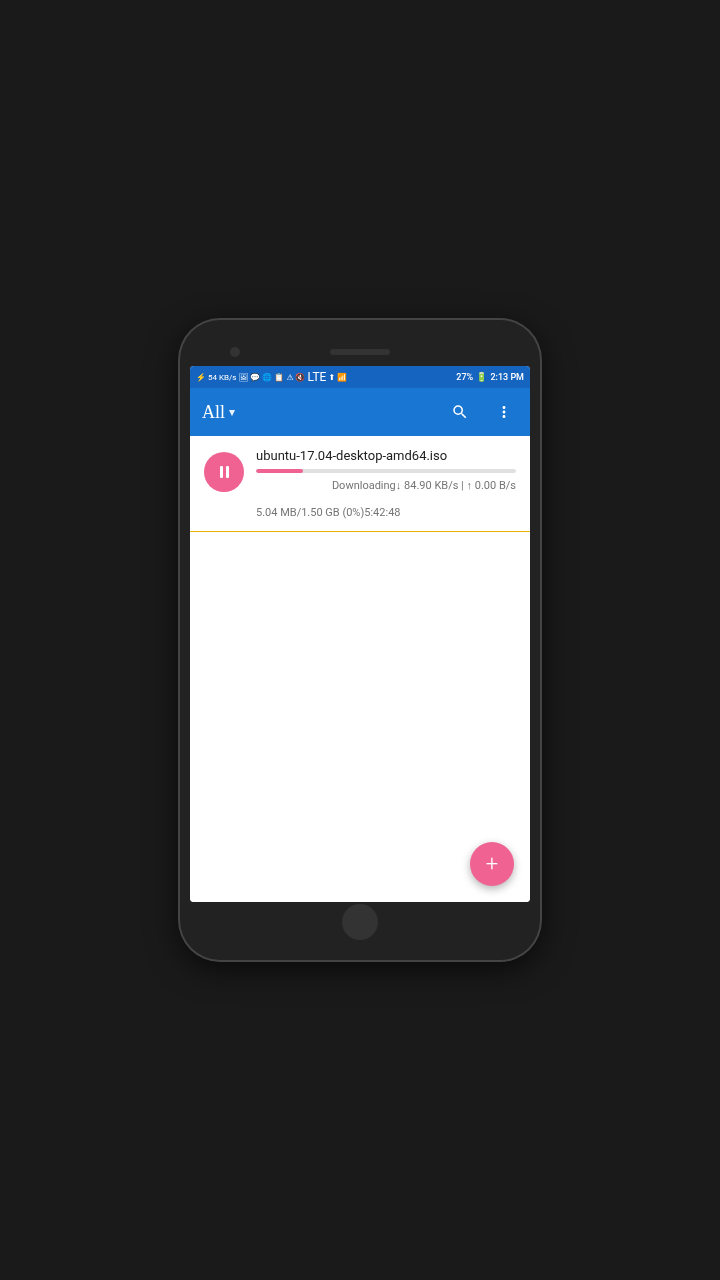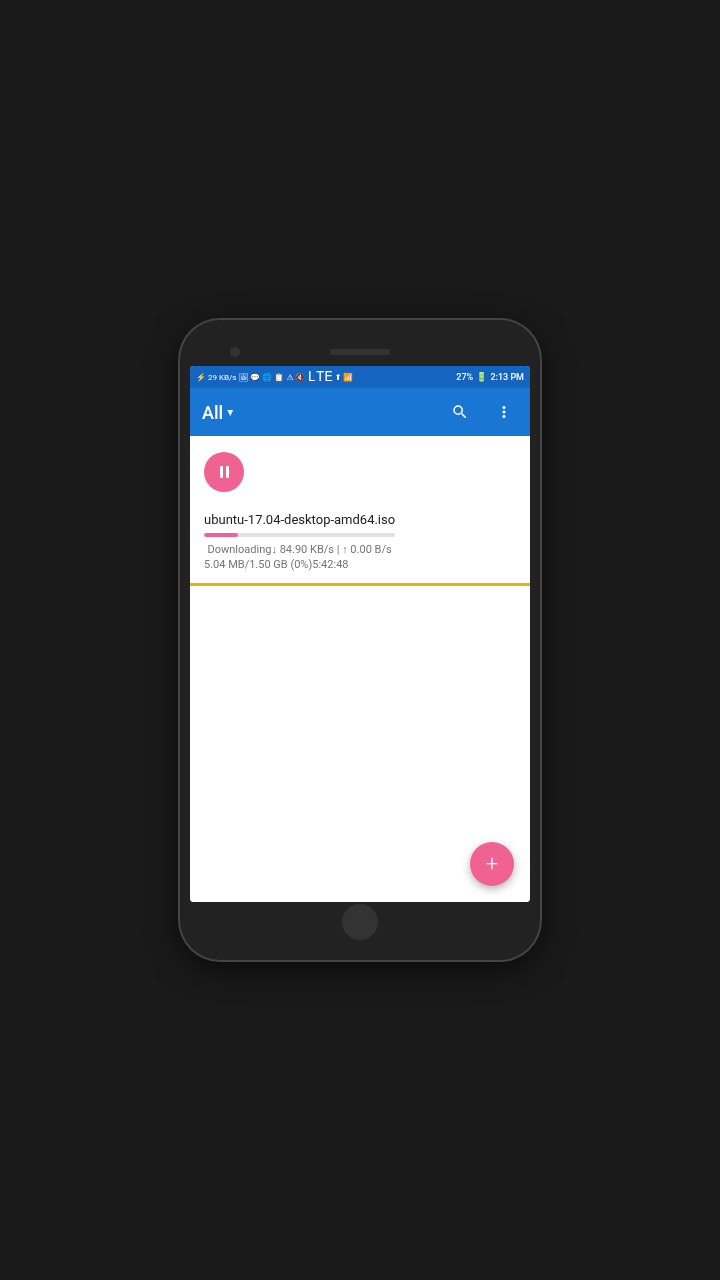--- a/index.html
+++ b/index.html
@@ -96,20 +96,21 @@
     }
 
     .app-bar-title {
       color: white;
       font-size: 18px;
       font-weight: 500;
       display: flex;
       align-items: center;
       gap: 4px;
       flex: 1;
+      font-family: Liberation Serif, serif;
     }
 
     .app-bar-actions {
       display: flex;
       align-items: center;
       gap: 16px;
     }
 
     .icon-btn {
       color: white;
@@ -125,25 +126,24 @@
     
     .content {
       flex: 1;
       background: #fff;
       overflow-y: auto;
       position: relative;
     }
 
     .download-item {
       padding: 12px 14px 12px 14px;
-      border-bottom: 3px solid #eab308;
+      border-bottom: 1px solid #eab308;
       display: flex;
       align-items: flex-start;
-      gap: 20px;
-      flex-direction: column;
+      gap: 12px;
     }
 
     .pause-btn {
       width: 40px;
       height: 40px;
       background: #f06292;
       border-radius: 50%;
       display: flex;
       align-items: center;
       justify-content: center;
@@ -189,24 +189,24 @@
     }
 
     .progress-bar-fill {
       height: 100%;
       background: #f06292;
       border-radius: 2px;
     }
 
     .download-stats-row1 {
       display: flex;
-      justify-content: center;
+      justify-content: flex-end;
       font-size: 11px;
       color: #757575;
-      margin-bottom: 2px;
+      margin-bottom: 14px;
     }
 
     .download-stats-row2 {
       display: flex;
       justify-content: flex-start;
       font-size: 11px;
       color: #757575;
     }
 
     
@@ -259,28 +259,28 @@
   <div class="phone-top-bar">
     <div class="phone-camera"></div>
     <div class="phone-speaker"></div>
   </div>
 
   <div class="phone-screen">
 
     <div class="status-bar">
       <div class="status-left">
         <span style="font-size:8px;">⚡</span>
-        <span style="font-size:8px;">29 KB/s</span>
+        <span style="font-size:8px;">54 KB/s</span>
         <span style="font-size:8px;">🖼</span>
         <span style="font-size:8px;">💬</span>
         <span style="font-size:8px;">🌐</span>
         <span style="font-size:8px;">📋</span>
         <span style="font-size:8px;">⚠</span>
         <span style="font-size:8px;">🔇</span>
-        <span style="font-size:14px;font-family:Liberation Mono, monospace;">LTE</span>
+        <span style="font-size:12px;">LTE</span>
         <span style="font-size:8px;">⬆</span>
         <span style="font-size:8px;">📶</span>
       </div>
       <div class="status-right">
         <span>27%</span>
         <span>🔋</span>
         <span>2:13 PM</span>
       </div>
     </div>
 

